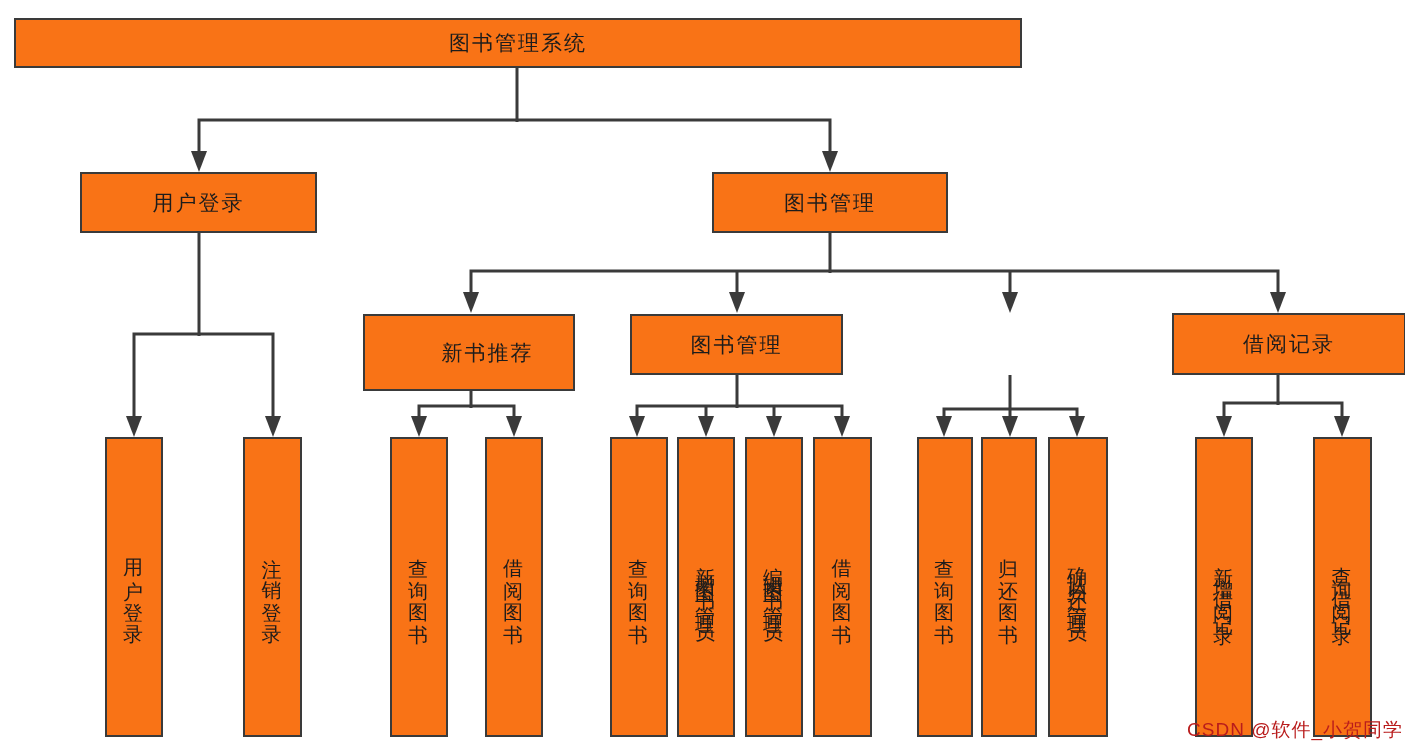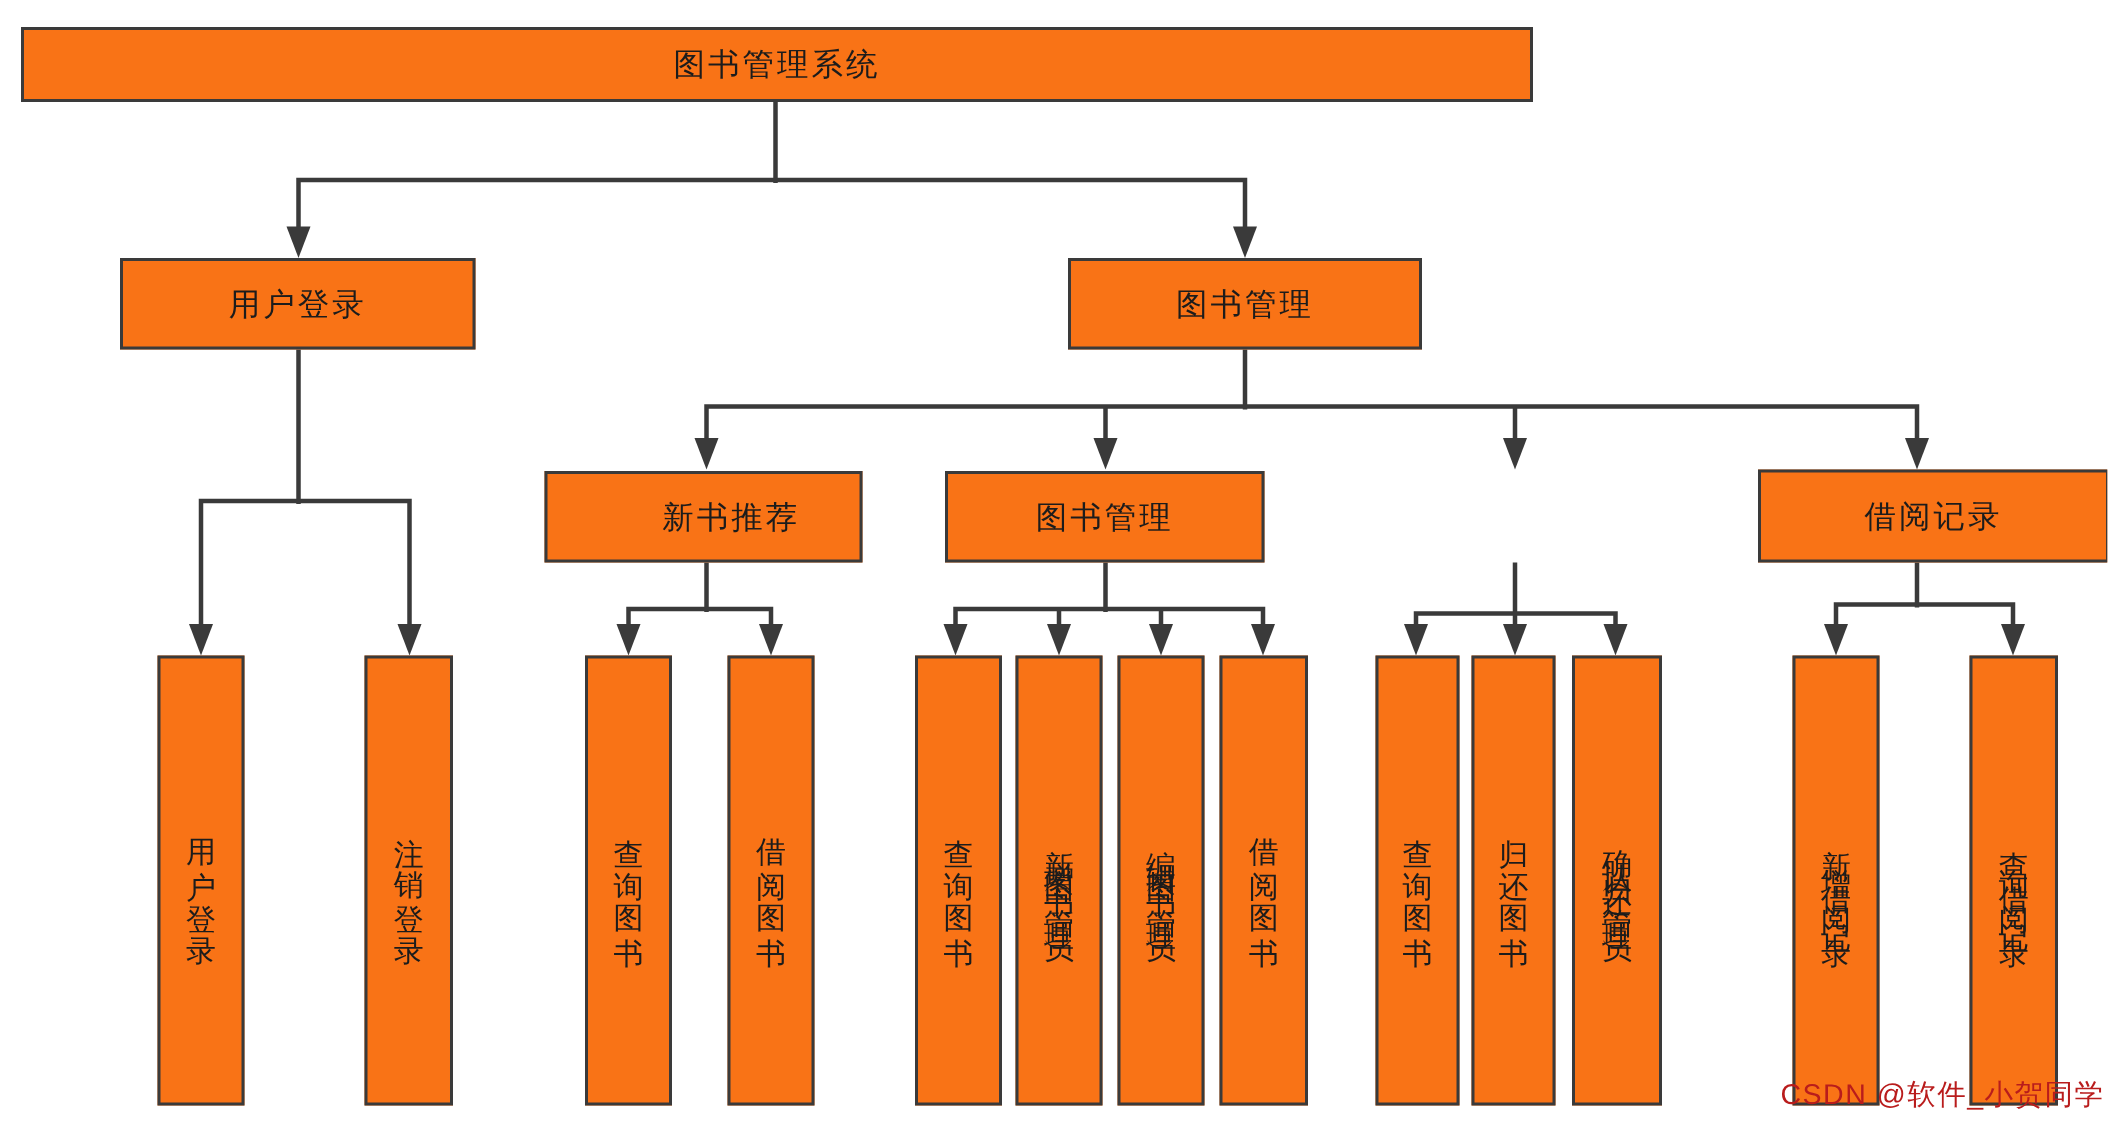--- a/index.html
+++ b/index.html
@@ -80,21 +80,21 @@
     <span>图书管理系统</span>
   </div>
 
   <div class="node h-node" style="left:80px; top:172px; width:237px; height:61px;">
     <span>用户登录</span>
   </div>
   <div class="node h-node" style="left:712px; top:172px; width:236px; height:61px;">
     <span>图书管理</span>
   </div>
 
-  <div class="node h-node" style="left:363px; top:314px; width:212px; height:61px;padding-left:37px;">
+  <div class="node h-node" style="left:363px; top:314px; width:212px; height:77px;padding-left:37px;">
     <span>新书推荐</span>
   </div>
   <div class="node h-node" style="left:630px; top:314px; width:213px; height:61px;">
     <span>图书管理</span>
   </div>
   <div class="node h-node" style="left:1172px; top:313px; width:234px; height:62px;">
     <span>借阅记录</span>
   </div>
 
   <div class="node leaf" style="left:105px; width:58px;">

